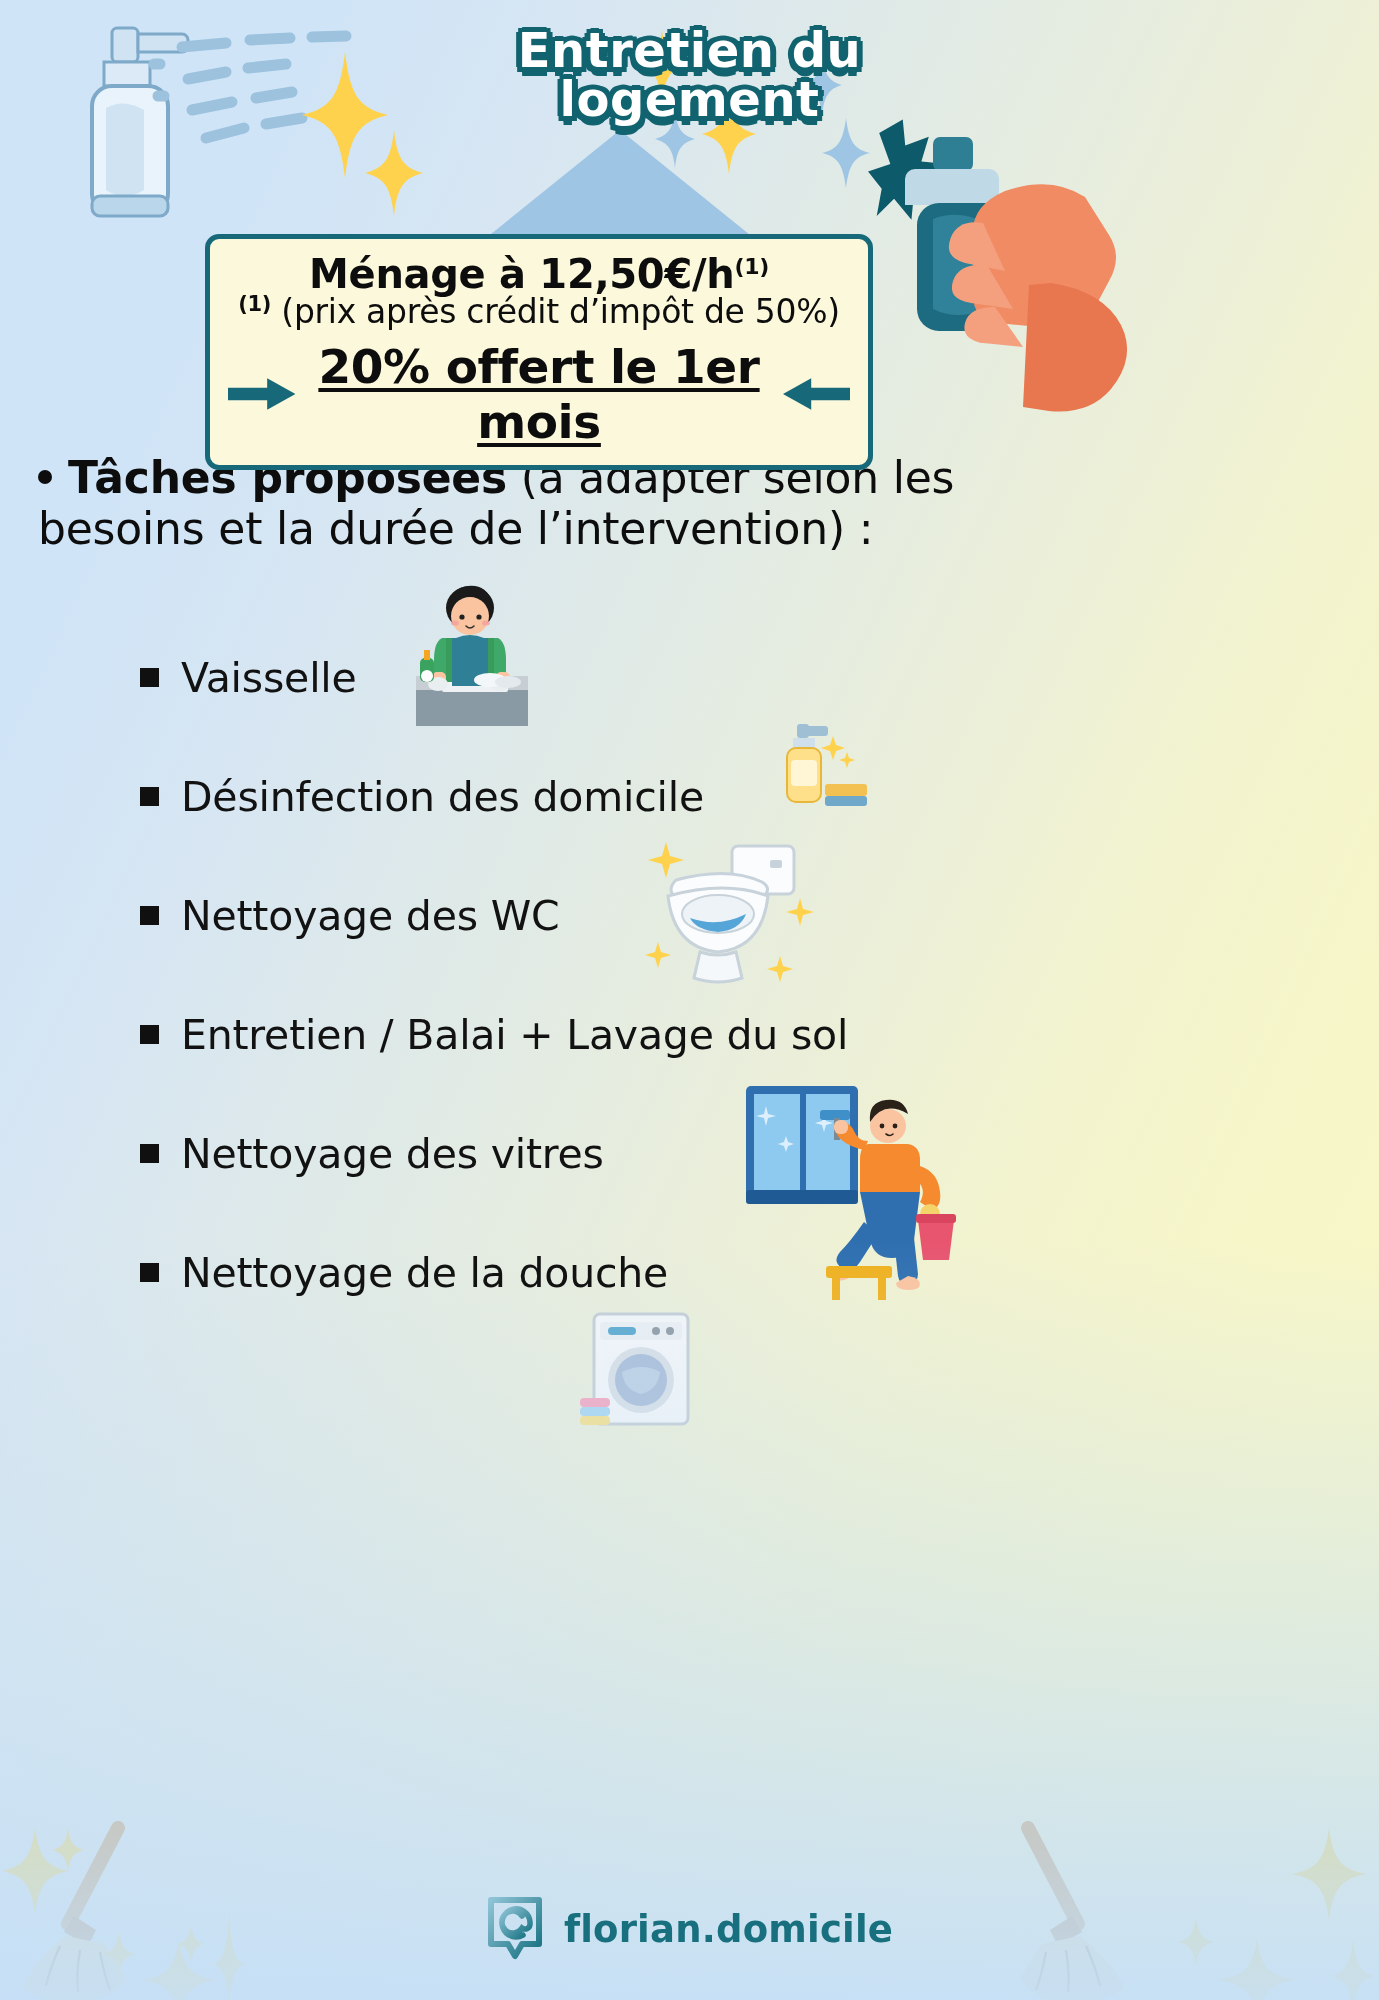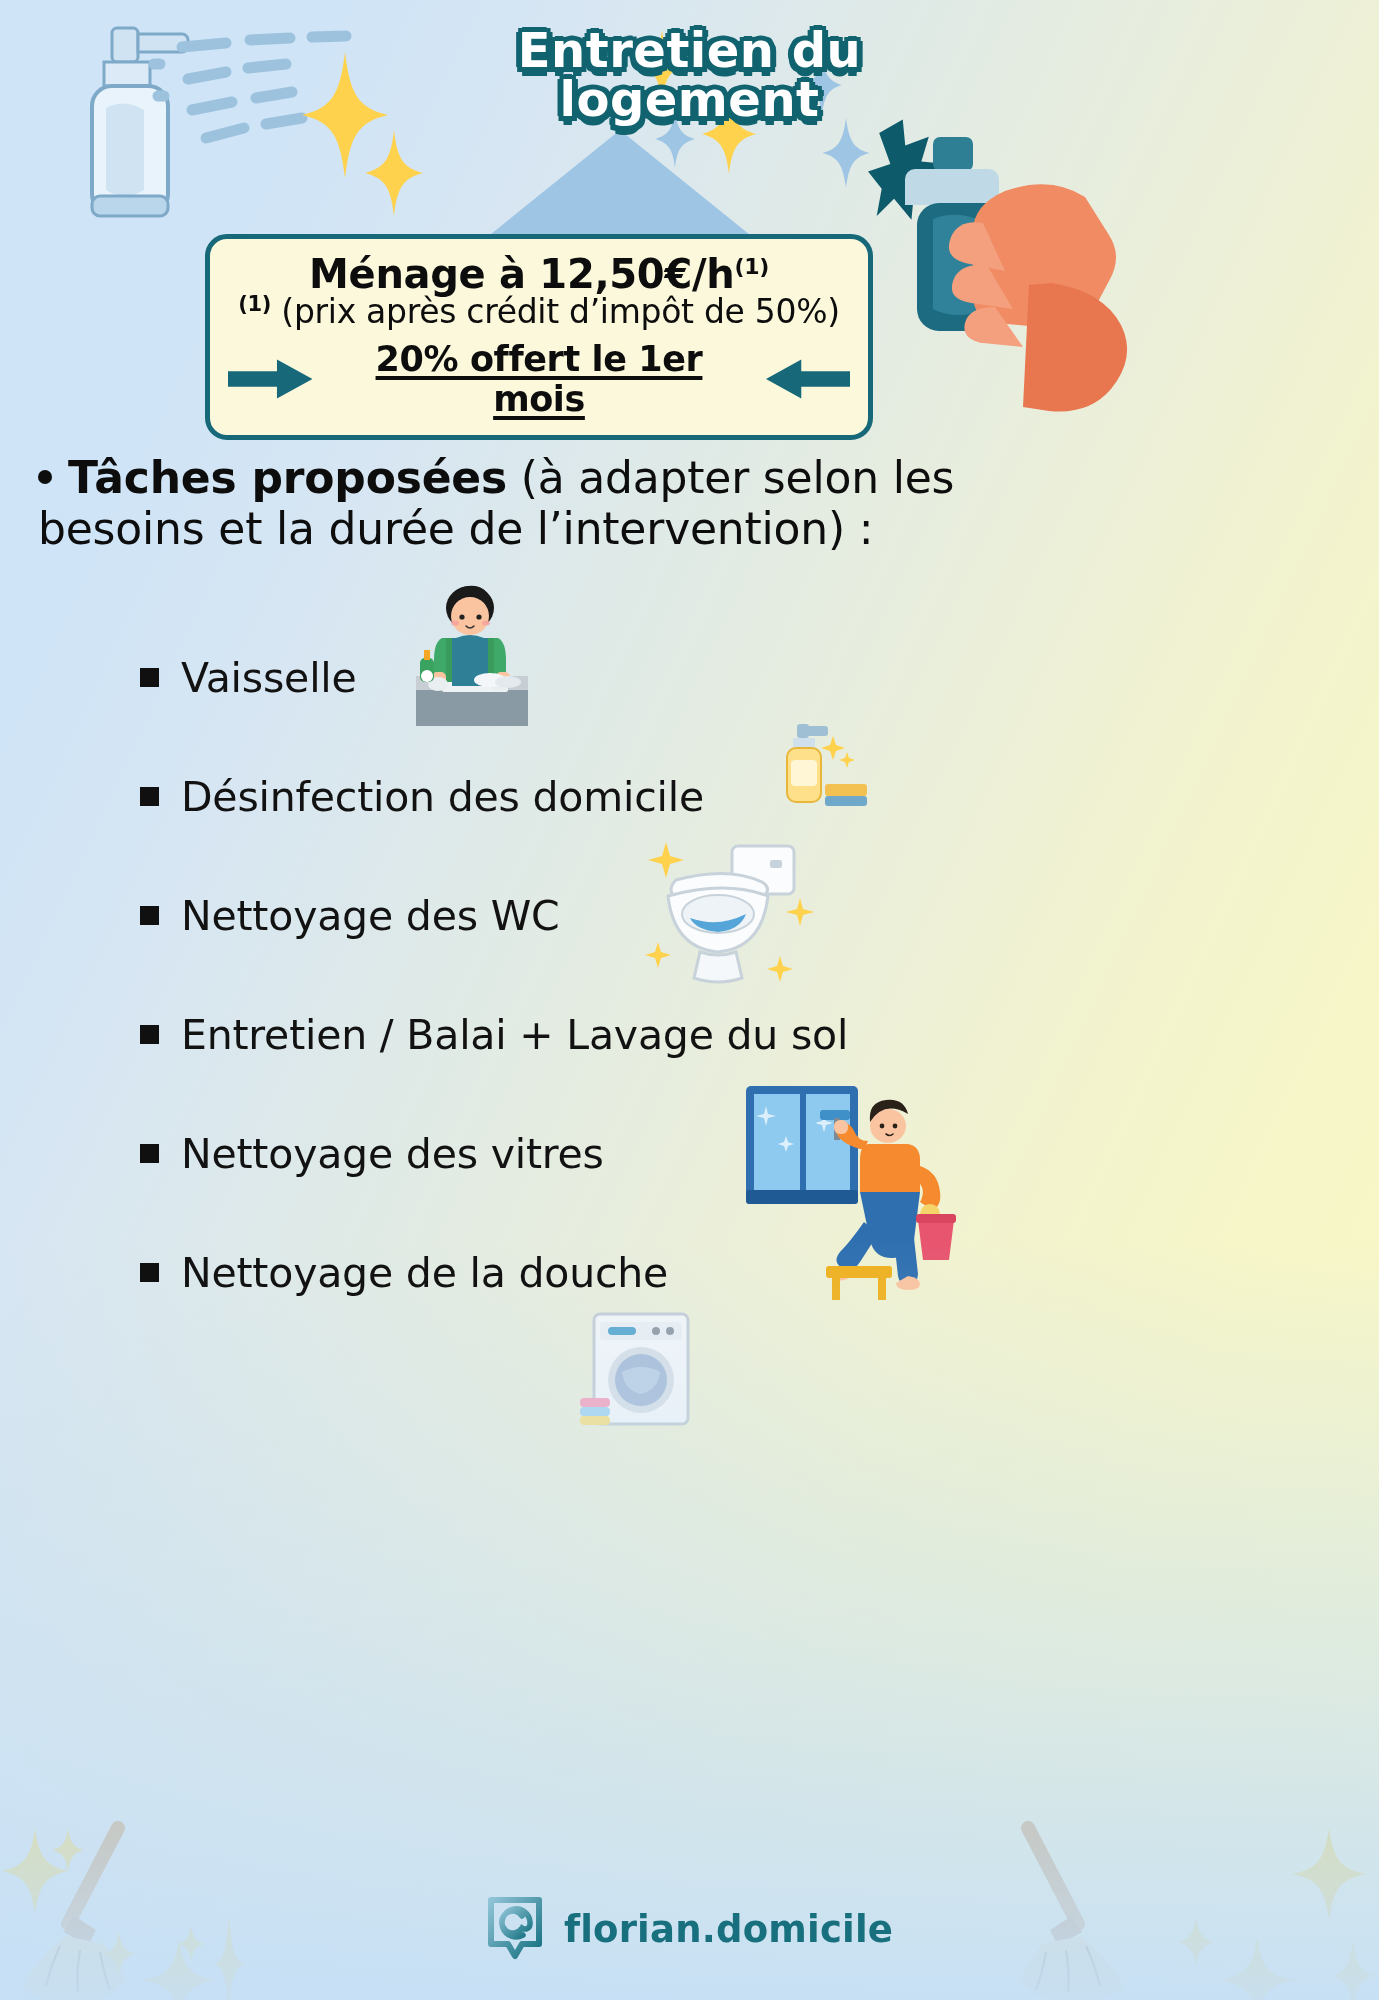--- a/index.html
+++ b/index.html
@@ -49,40 +49,40 @@
       -5px 5px 0 #11636f, 5px 5px 0 #11636f, 0 9px 0 #11636f;
     white-space:pre-line;
     padding:0 30px;
   }
 
   
   #price-box{
     position:absolute;left:205px;top:234px;width:668px;
     background:#fbf8dc;
     border:5px solid #17697a;
-    border-radius:22px;
+    border-radius:14px;
     padding:14px 18px 16px 18px;
     box-sizing:border-box;
     z-index:7;
     text-align:center;
     color:#0d0d0d;
   }
   #price-line1{
     font-weight:bold;font-size:40px;line-height:1.05;letter-spacing:-.3px;
   }
   #price-line1 .sup{font-size:22px;vertical-align:super;font-weight:bold;}
   #price-line2{
     font-size:33px;line-height:1.12;margin-top:-2px;letter-spacing:-.3px;
   }
   #price-line2 .sup{font-size:21px;vertical-align:super;font-weight:bold;}
   #promo-row{
     display:flex;align-items:center;justify-content:center;gap:16px;margin-top:8px;
   }
   #promo-text{
-    font-weight:bold;font-size:35px;text-decoration:underline;text-underline-offset:5px;
+    font-weight:bold;font-size:47px;text-decoration:underline;text-underline-offset:5px;
     text-decoration-thickness:4px;letter-spacing:-.4px;
   }
 
   
   #lead{
     position:absolute;left:38px;top:452px;width:1000px;z-index:5;
     font-size:44px;line-height:1.16;color:#0d0d0d;letter-spacing:-.2px;
   }
   #lead .dot{
     display:inline-block;width:14px;height:14px;border-radius:50%;

